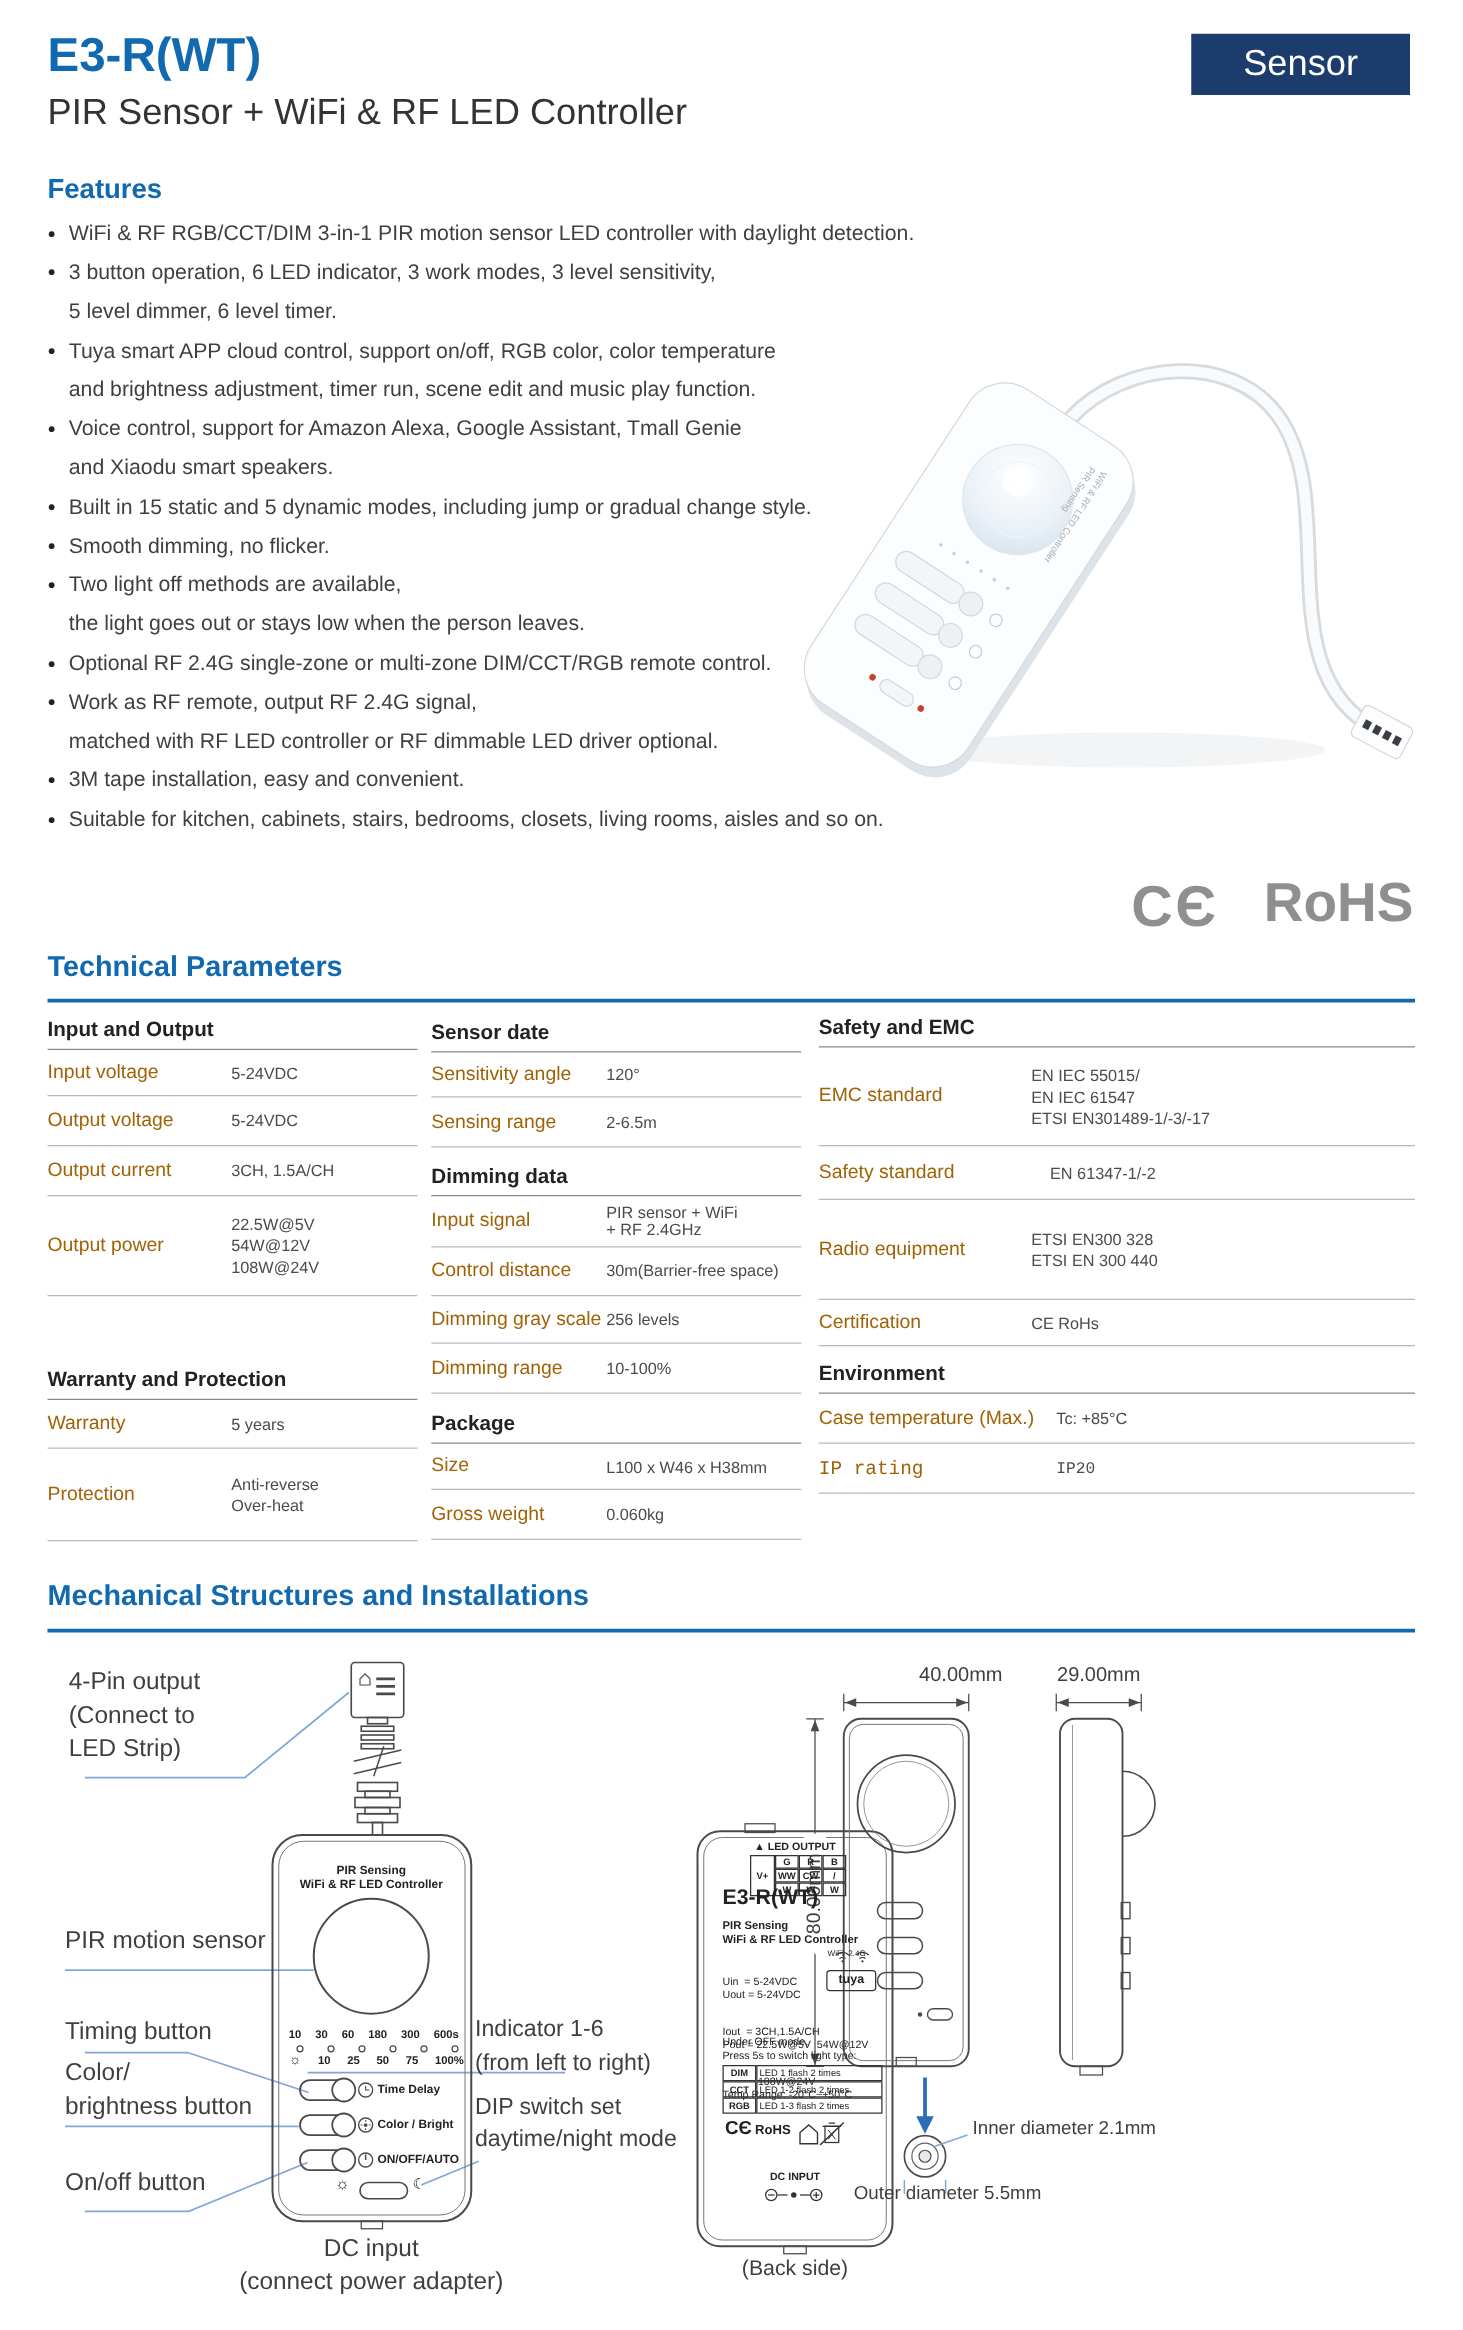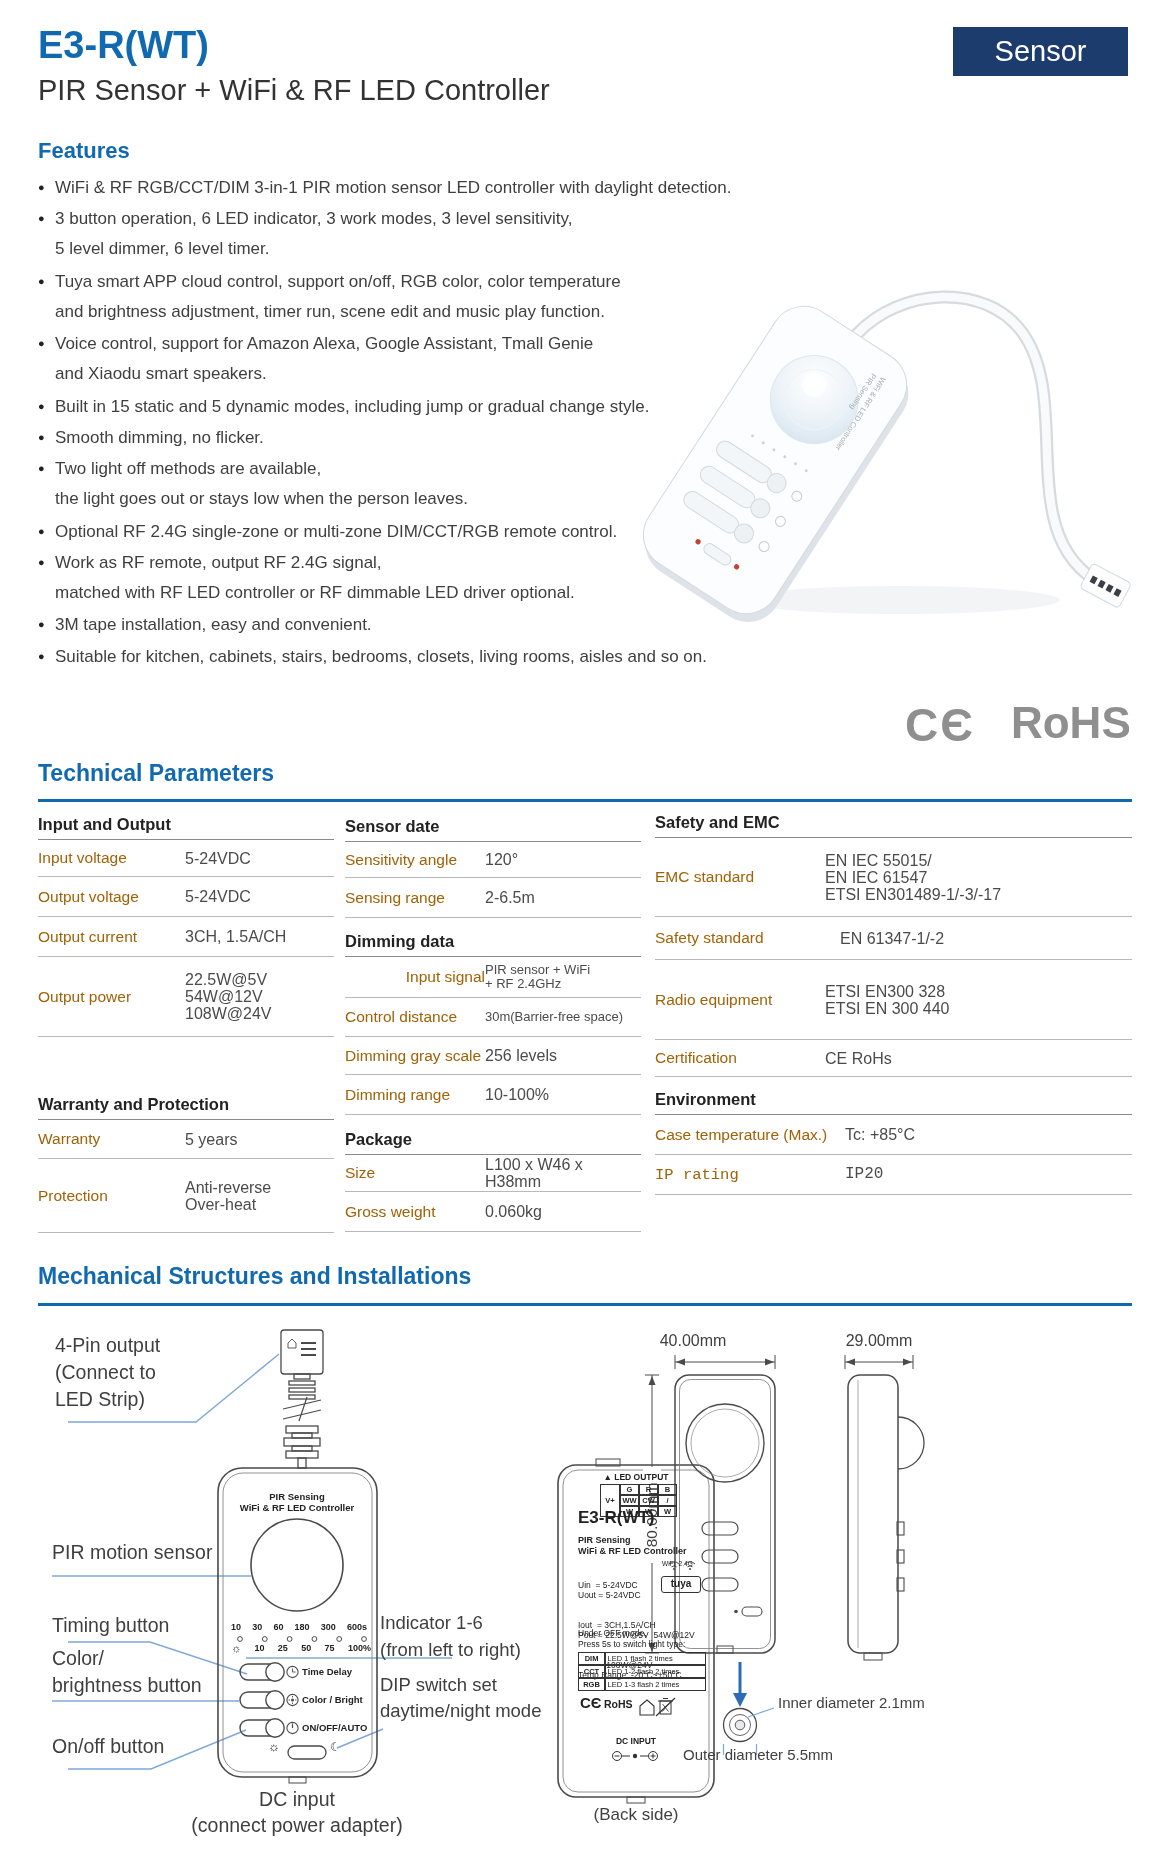--- a/index.html
+++ b/index.html
@@ -12,21 +12,21 @@
   
   .fl{position:absolute;left:38px;font-size:17px;line-height:20px;color:#3f3f3f;white-space:nowrap;}
   .fl .dot{display:inline-block;width:17px;font-size:11px;vertical-align:2px;color:#222;}
   .fl.cont{padding-left:17px;}
   
   .tcol{position:absolute;}
   .thead{font-size:16.5px;font-weight:700;color:#222;border-bottom:1px solid #8a8a8a;
          display:flex;align-items:flex-end;padding-bottom:5px;box-sizing:border-box;}
   .trow{display:flex;align-items:center;border-bottom:1px solid #b9b9b9;box-sizing:border-box;}
   .tl{font-size:15.5px;color:#a16207;flex:none;}
-  .tv{font-size:16px;color:#4b4b4b;white-space:pre-line;line-height:17px;}
+  .tv{font-size:13px;color:#4b4b4b;white-space:pre-line;line-height:17px;}
   .tv.small{font-size:13px;line-height:14.5px;}
   
   .ml{position:absolute;font-size:19.5px;color:#3f3f3f;white-space:nowrap;}
   .mr{position:absolute;font-size:18.5px;color:#3f3f3f;white-space:nowrap;}
   .dim{position:absolute;font-size:16px;color:#3f3f3f;text-align:center;}
   .tiny{position:absolute;color:#222;white-space:pre;}
   .ctr{text-align:center;}
   svg{position:absolute;overflow:visible;}
   .pin-grid{position:absolute;display:grid;grid-template-columns:20px 19px 19px 19px;
             grid-auto-rows:11px;font-size:7.5px;font-weight:700;color:#222;}
@@ -164,21 +164,21 @@
     <div class="trow" style="height:36px;">
         <div class="tl" style="width:140px;">Sensitivity angle</div>
         <div class="tv">120°</div>
       </div>
     <div class="trow" style="height:40px;">
         <div class="tl" style="width:140px;">Sensing range</div>
         <div class="tv">2-6.5m</div>
       </div>
     <div class="thead" style="height:39px;padding-top:10px;">Dimming data</div>
     <div class="trow" style="height:41px;">
-        <div class="tl" style="width:140px;text-align:right;">Input signal</div>
+        <div class="tl" style="width:140px;">Input signal</div>
         <div class="tv small">PIR sensor + WiFi
 + RF 2.4GHz</div>
       </div>
     <div class="trow" style="height:39px;">
         <div class="tl" style="width:140px;">Control distance</div>
         <div class="tv small">30m(Barrier-free space)</div>
       </div>
     <div class="trow" style="height:38px;">
         <div class="tl" style="width:140px;">Dimming gray scale</div>
         <div class="tv">256 levels</div>
@@ -396,21 +396,21 @@
   <div class="ml" style="left:52px;top:1674px;">brightness button</div>
   <div class="ml" style="left:52px;top:1735px;">On/off button</div>
   <div class="ml ctr" style="left:230px;top:1788px;width:134px;">DC input</div>
   <div class="ml ctr" style="left:160px;top:1814px;width:274px;">(connect power adapter)</div>
   <div class="mr" style="left:380px;top:1612px;">Indicator 1-6</div>
   <div class="mr" style="left:380px;top:1639px;">(from left to right)</div>
   <div class="mr" style="left:380px;top:1674px;">DIP switch set</div>
   <div class="mr" style="left:380px;top:1700px;">daytime/night mode</div>
   <div class="ml ctr" style="left:563px;top:1805px;width:146px;font-size:17px;">(Back side)</div>
 
-  <div class="dim" style="left:640px;top:1332px;width:106px;">40.00mm</div>
+  <div class="dim" style="left:696px;top:1332px;width:106px;text-align:right;">40.00mm</div>
   <div class="dim" style="left:840px;top:1332px;width:78px;">29.00mm</div>
   <div class="dim" style="left:604px;top:1506px;width:96px;height:18px;background:#fff;transform:rotate(-90deg);font-size:15.5px;">80.00mm</div>
   <div class="dim" style="left:778px;top:1694px;width:auto;font-size:15px;">Inner diameter 2.1mm</div>
   <div class="dim" style="left:683px;top:1746px;width:auto;font-size:15px;">Outer diameter 5.5mm</div>
 
   <div class="tiny ctr" style="left:227px;top:1491px;width:140px;font-size:9.5px;font-weight:700;">PIR Sensing</div>
   <div class="tiny ctr" style="left:227px;top:1502px;width:140px;font-size:9.5px;font-weight:700;">WiFi &amp; RF LED Controller</div>
   <div class="tiny flexbet" style="left:231px;top:1622px;width:136px;font-size:9px;font-weight:700;">
     <span>10</span><span>30</span><span>60</span>
     <span>180</span><span>300</span><span>600s</span>

